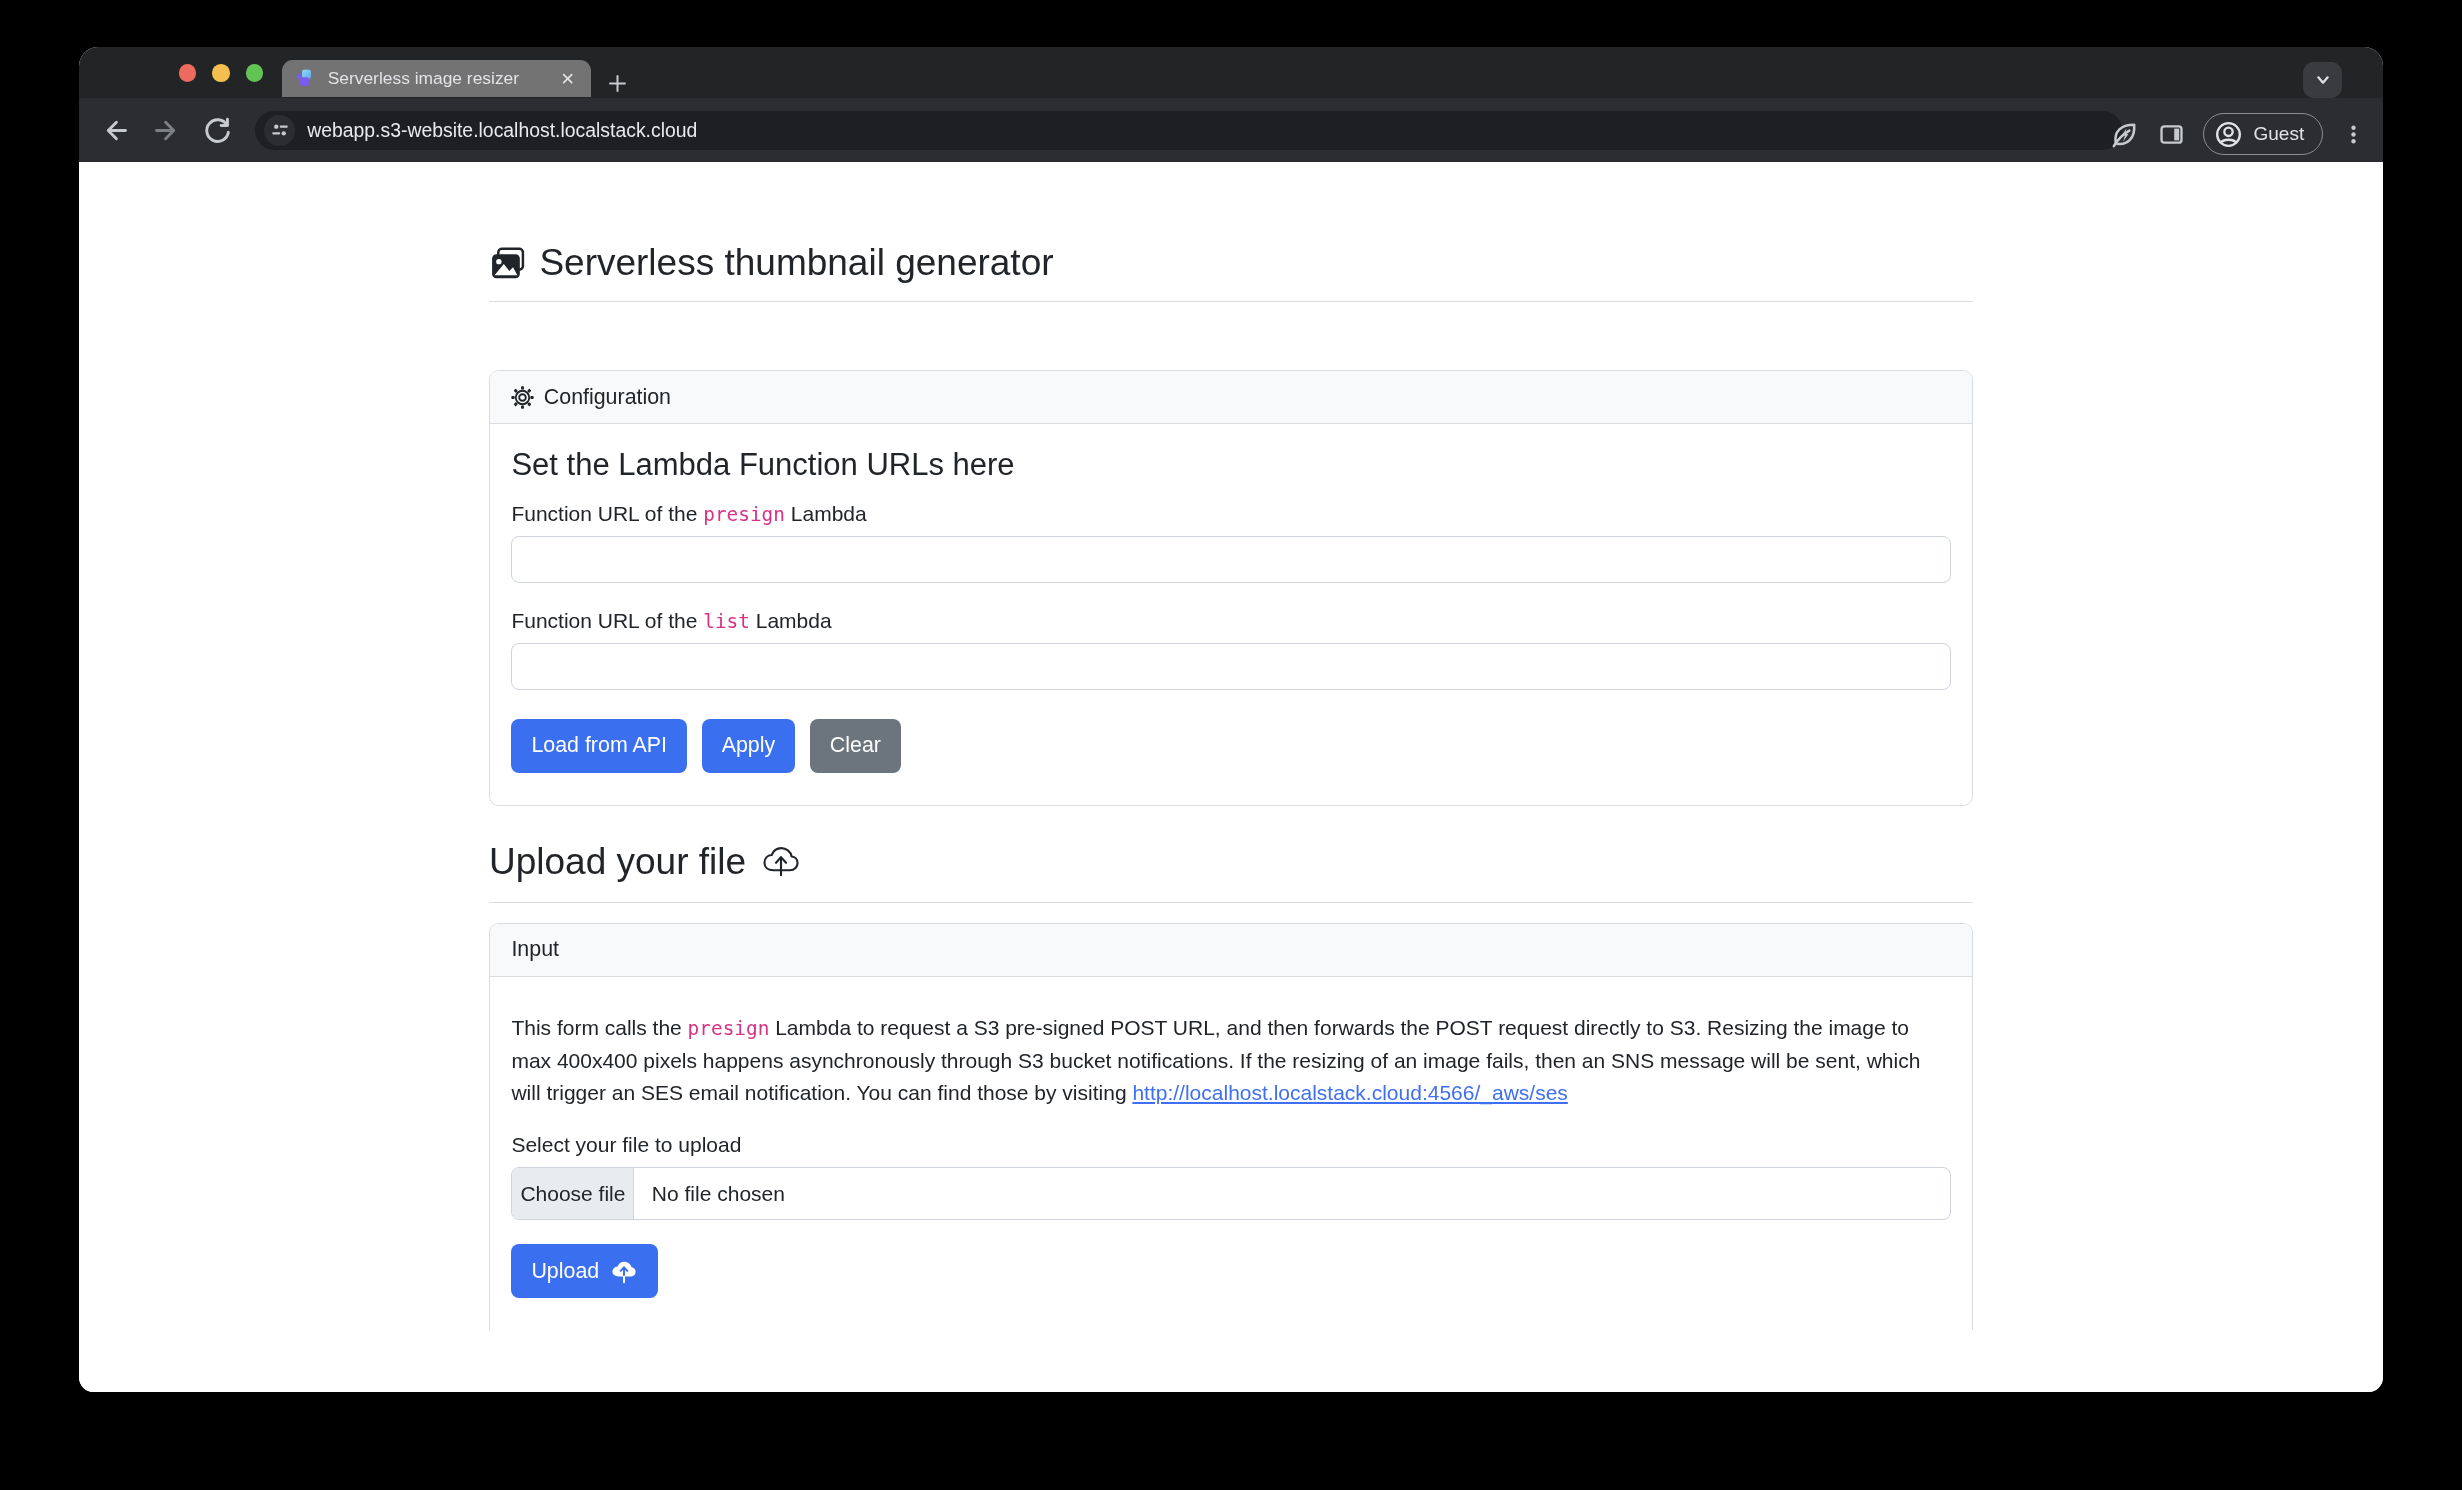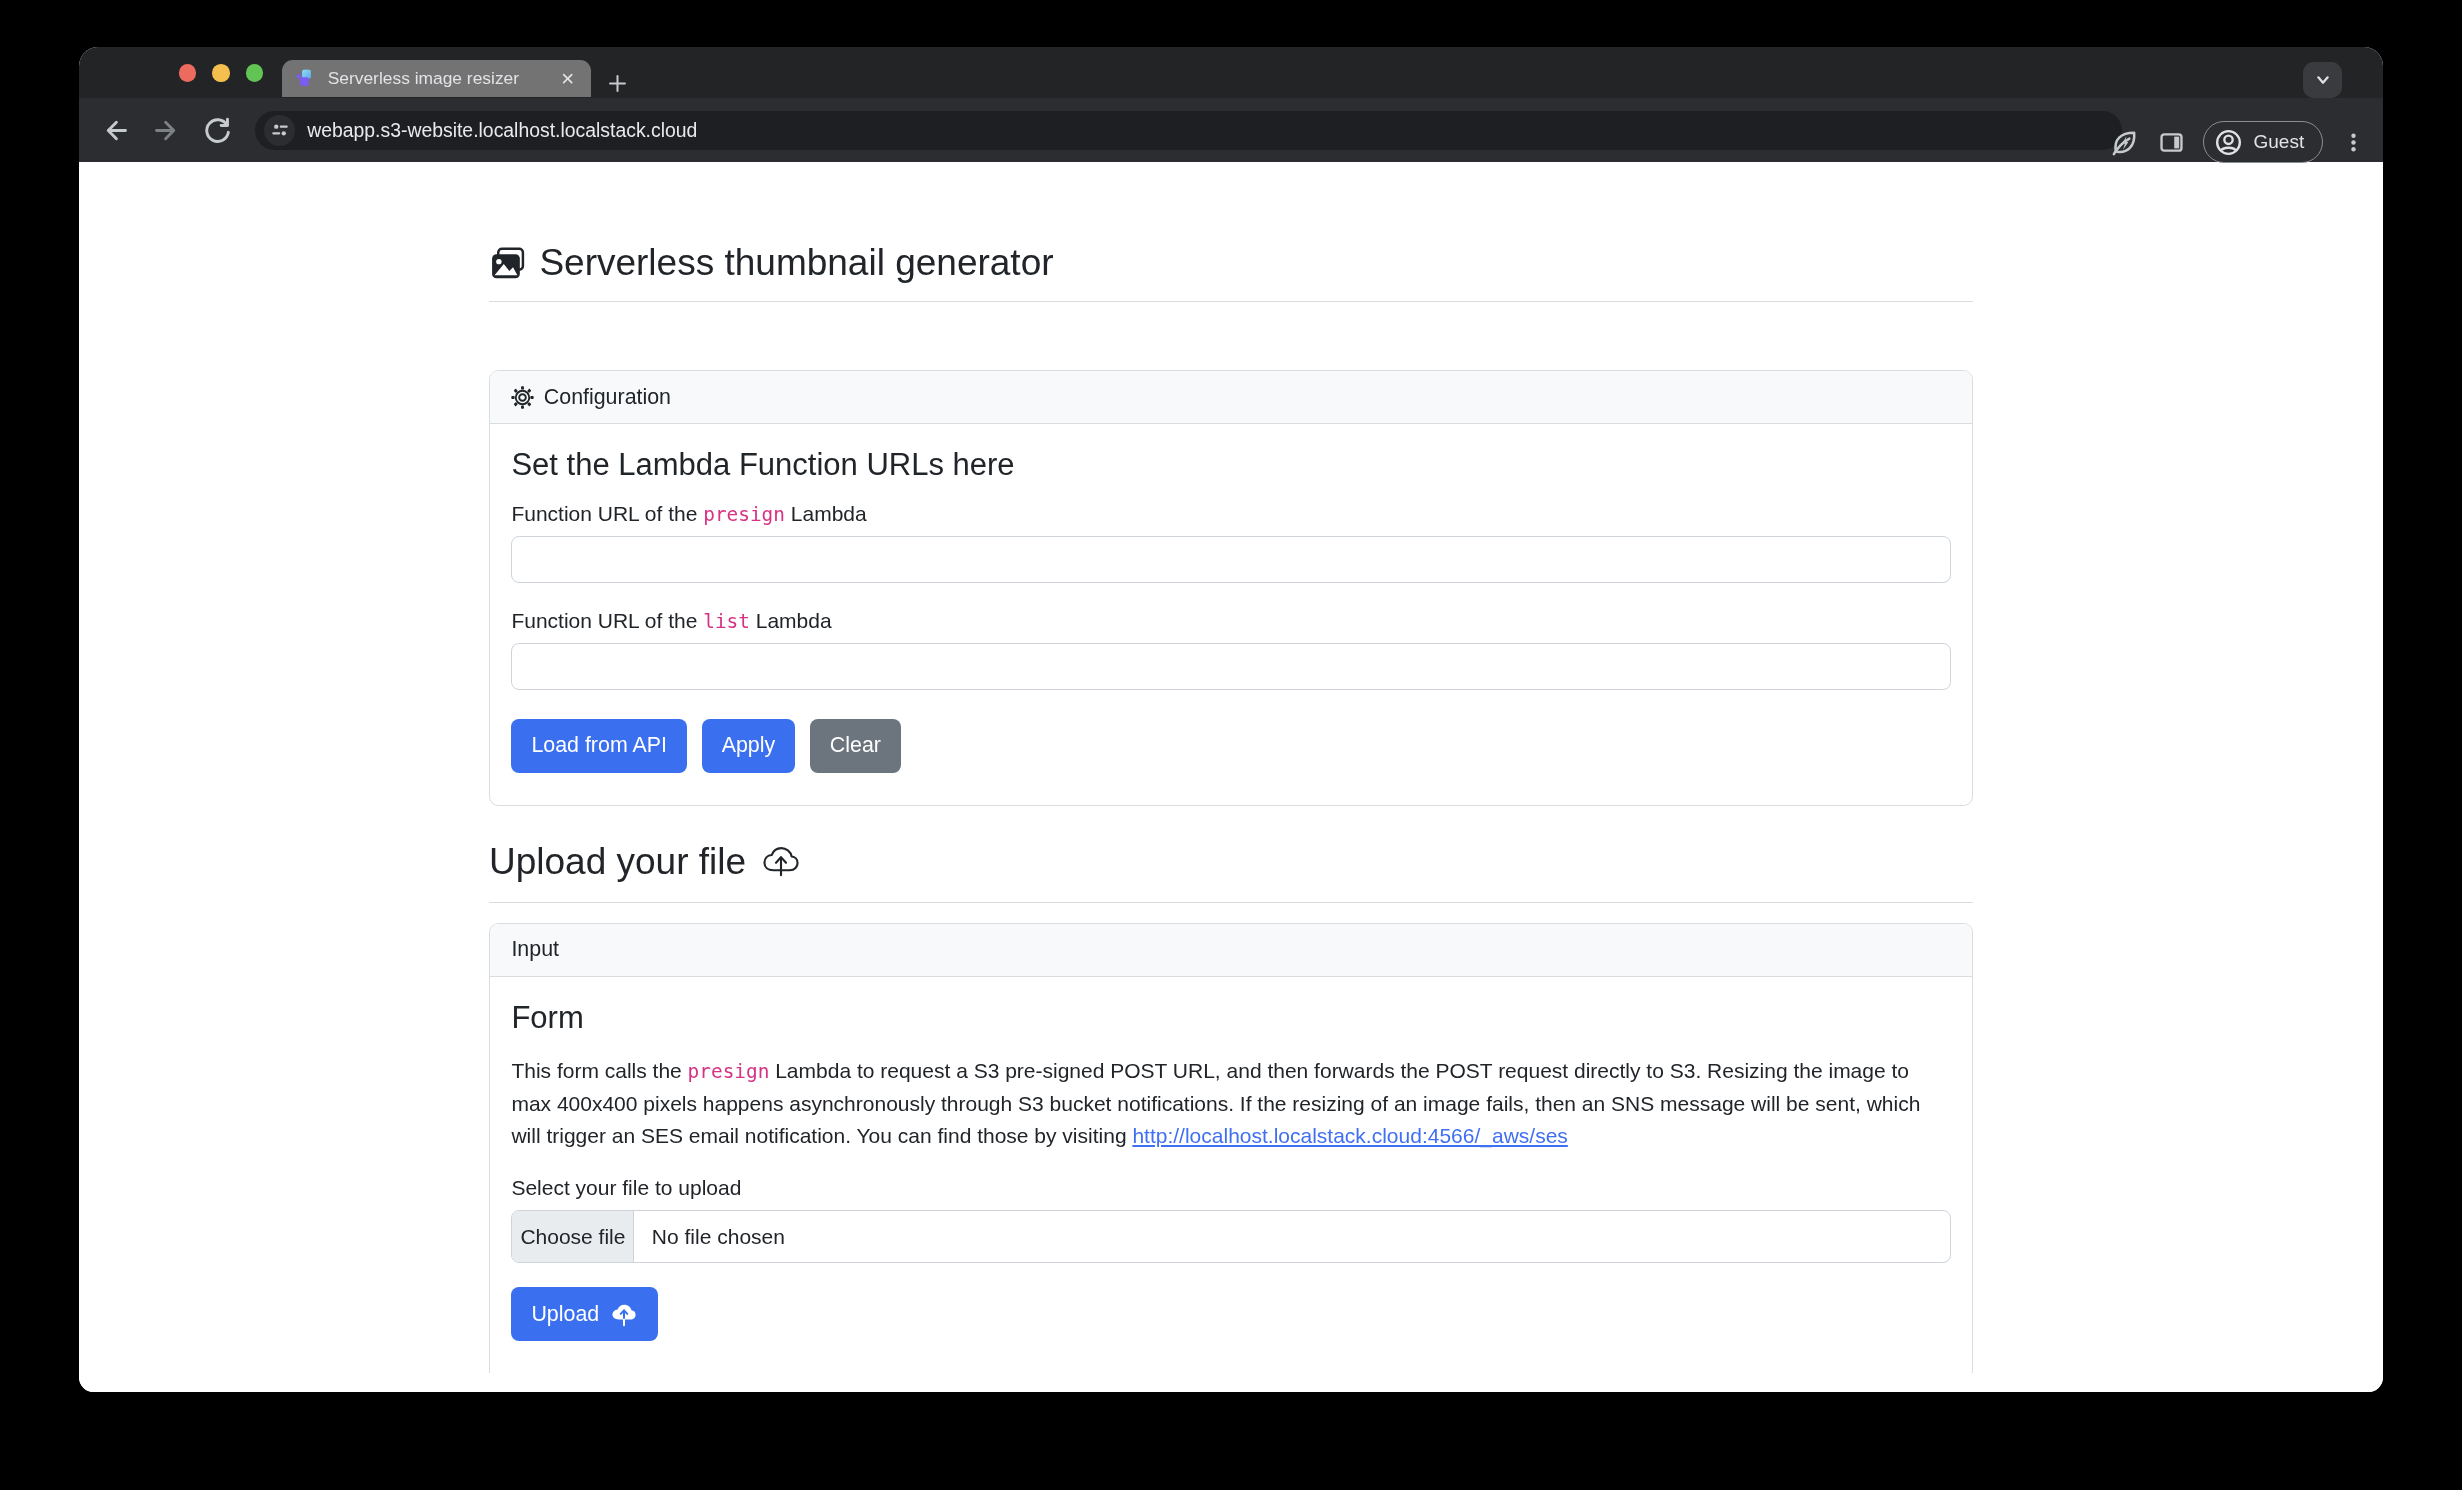--- a/index.html
+++ b/index.html
@@ -21,21 +21,21 @@
   .tabsearch-btn{position:absolute;right:41px;top:14.7px;width:39px;height:36px;background:#3a3b3e;
     border-radius:10.7px;display:flex;align-items:center;justify-content:center;}
   
   .toolbar{height:64px;background:#2c2d30;display:flex;align-items:center;position:relative;}
   .nav-btn{width:39px;height:39px;border-radius:50%;display:flex;align-items:center;justify-content:center;margin-left:12px;}
   .nav-btn:first-child{margin-left:17.4px;}
   .omnibox{margin-left:17.4px;height:39px;width:1867px;background:#1e1f22;border-radius:19.4px;
     display:flex;align-items:center;padding:0 6.7px;box-sizing:border-box;}
   .site-info{width:31px;height:31px;border-radius:50%;background:#2c2d30;display:flex;align-items:center;justify-content:center;margin-left:2.7px;}
   .url-text{color:#e8eaed;font-size:19.4px;margin-left:12px;white-space:nowrap;}
-  .toolbar-right{position:absolute;right:16px;top:12px;height:64px;display:flex;align-items:center;gap:17.4px;}
+  .toolbar-right{position:absolute;right:16px;top:4px;height:64px;display:flex;align-items:center;gap:17.4px;}
   .guest-pill{height:40px;border:1.3px solid #8a8d91;border-radius:21.4px;display:flex;align-items:center;
     gap:10.7px;padding:0 17.4px 0 9.4px;color:#e1e3e6;font-size:19px;}
   
   .content{height:1302px;background:#fff;overflow:hidden;color:#212529;}
   .page{width:1484px;margin:0 auto;padding-top:79px;}
   .page-title-row{display:flex;align-items:center;gap:13.4px;}
   .page-title{font-size:37px;font-weight:500;line-height:1.2;}
   hr.rule{border:none;border-top:1.3px solid #d9dbdd;margin:16px 0 0 0;}
   .card{border:1.3px solid #dadde0;border-radius:9.4px;background:#fff;}
   .card-config{margin-top:68px;}
@@ -243,21 +243,20 @@
             </svg>
           </span>
         </div>
         <hr class="rule2">
 
         <div class="card card-input">
           <div class="card-header">
             <span>Input</span>
           </div>
           <div class="card-body">
-            <div class="h4">Form</div>
 
             <p class="form-desc"><span>This form calls the </span><code class="inline-code">presign</code><span> Lambda to request a S3 pre-signed POST URL, and then forwards the POST request directly to S3. Resizing the image to max 400x400 pixels happens asynchronously through S3 bucket notifications. If the resizing of an image fails, then an SNS message will be sent, which will trigger an SES email notification. You can find those by visiting </span><a href="#">http://localhost.localstack.cloud:4566/_aws/ses</a></p>
 
             <div class="field-label">Select your file to upload</div>
 
             <div class="file-input">
               <div class="file-btn">Choose file</div>
               <div class="file-status">No file chosen</div>
             </div>
 

